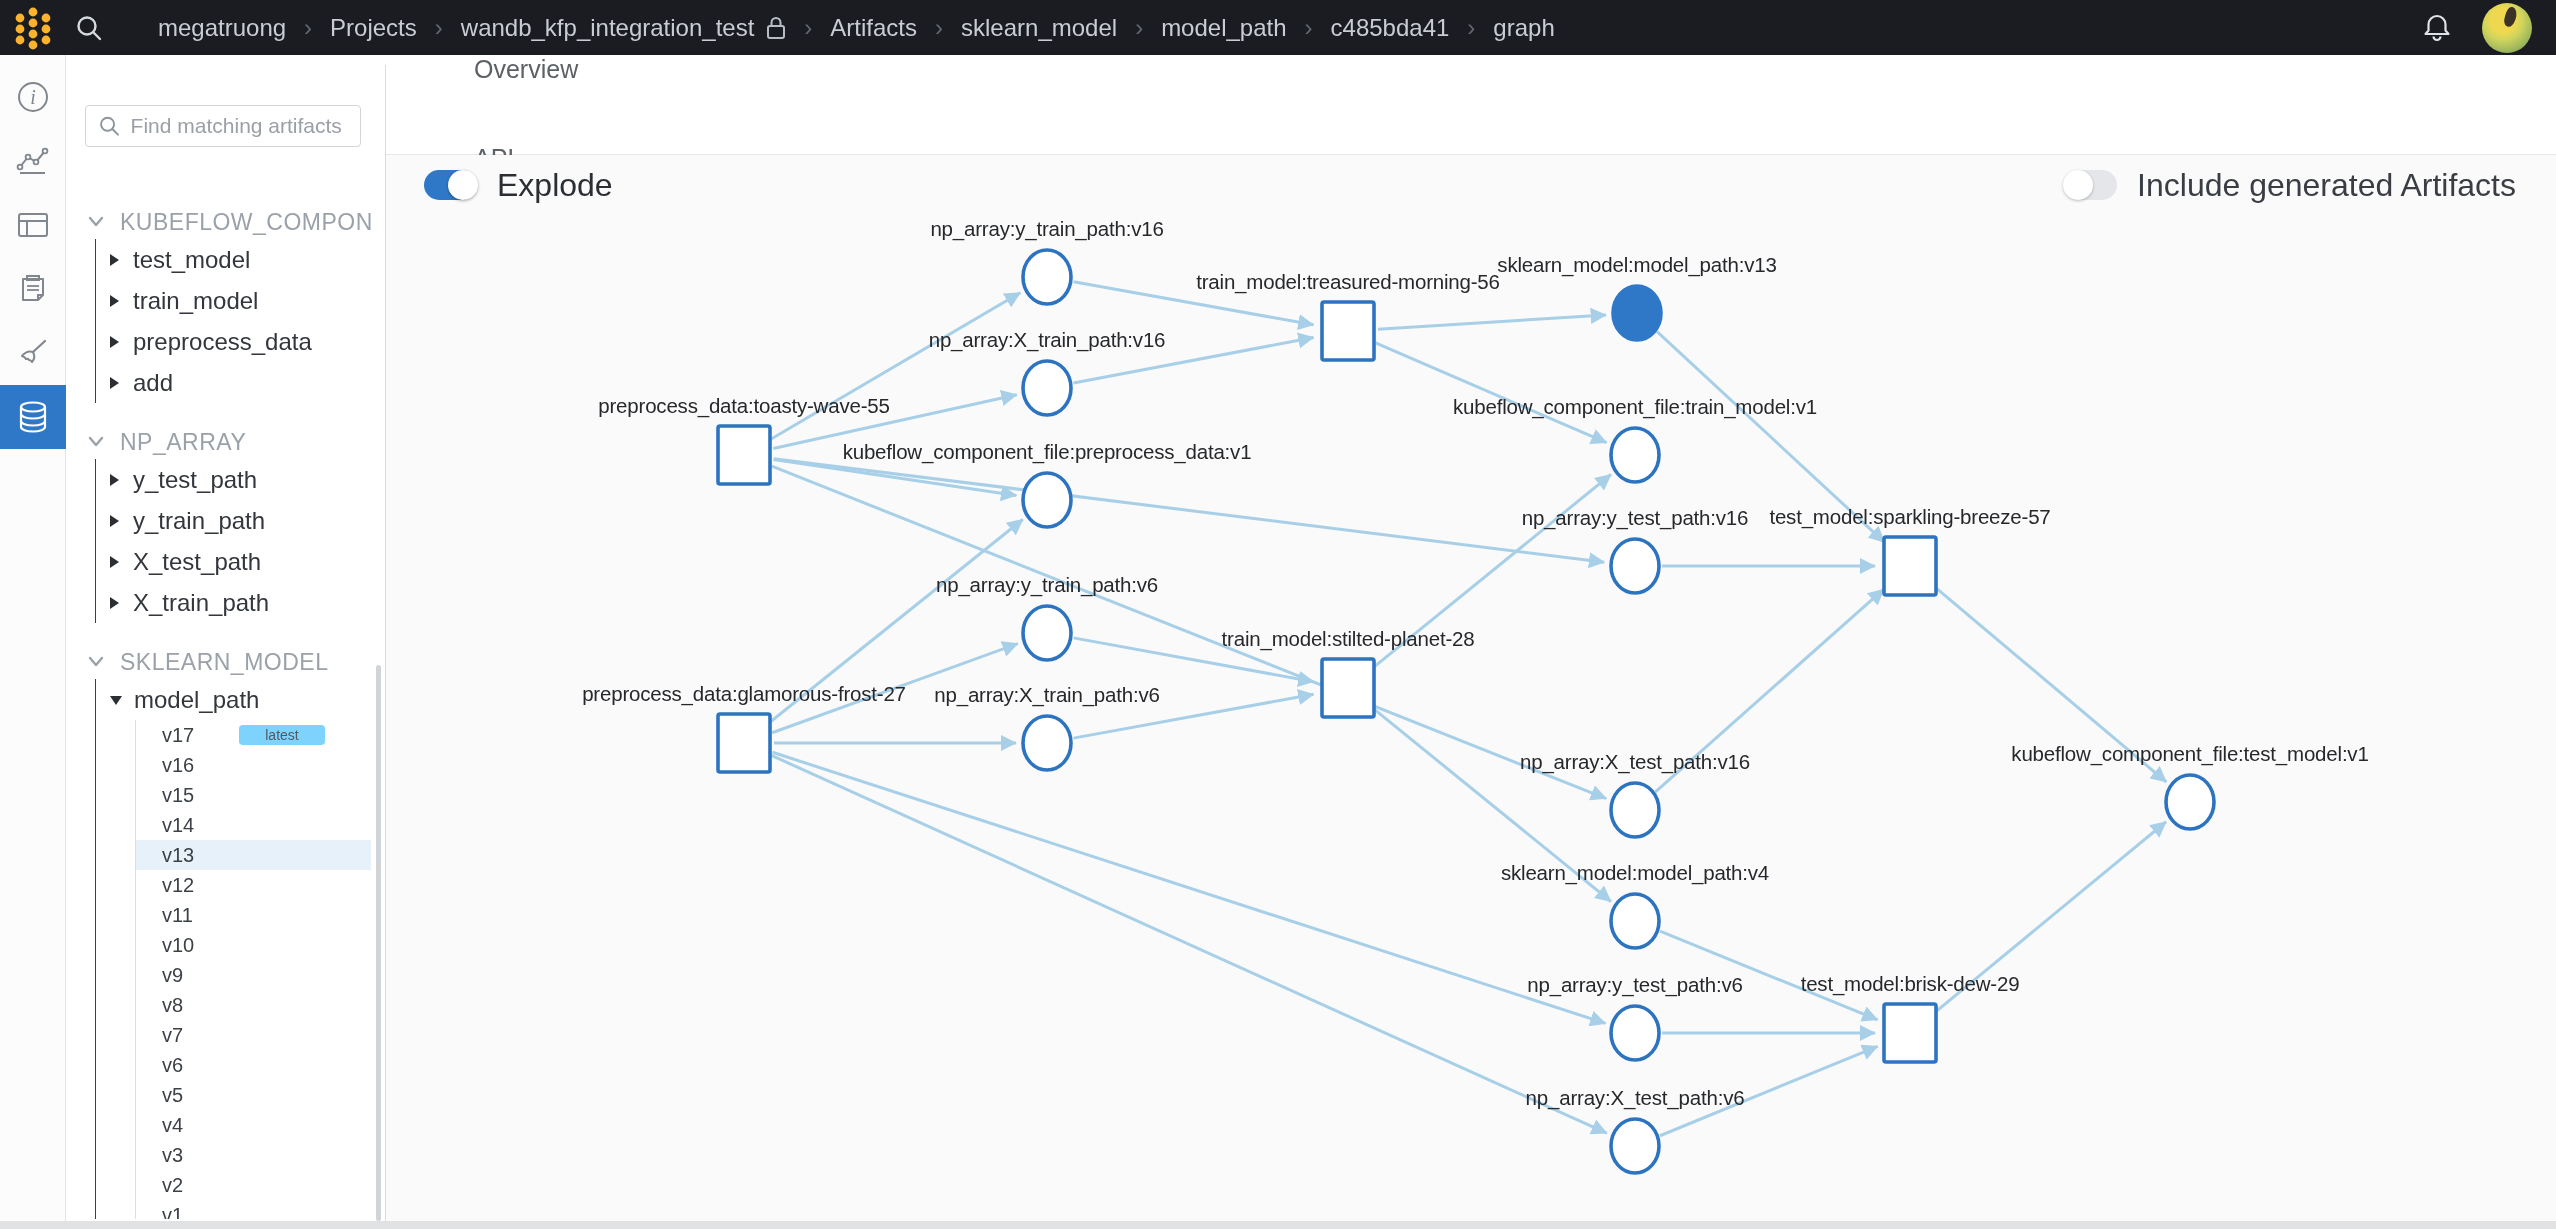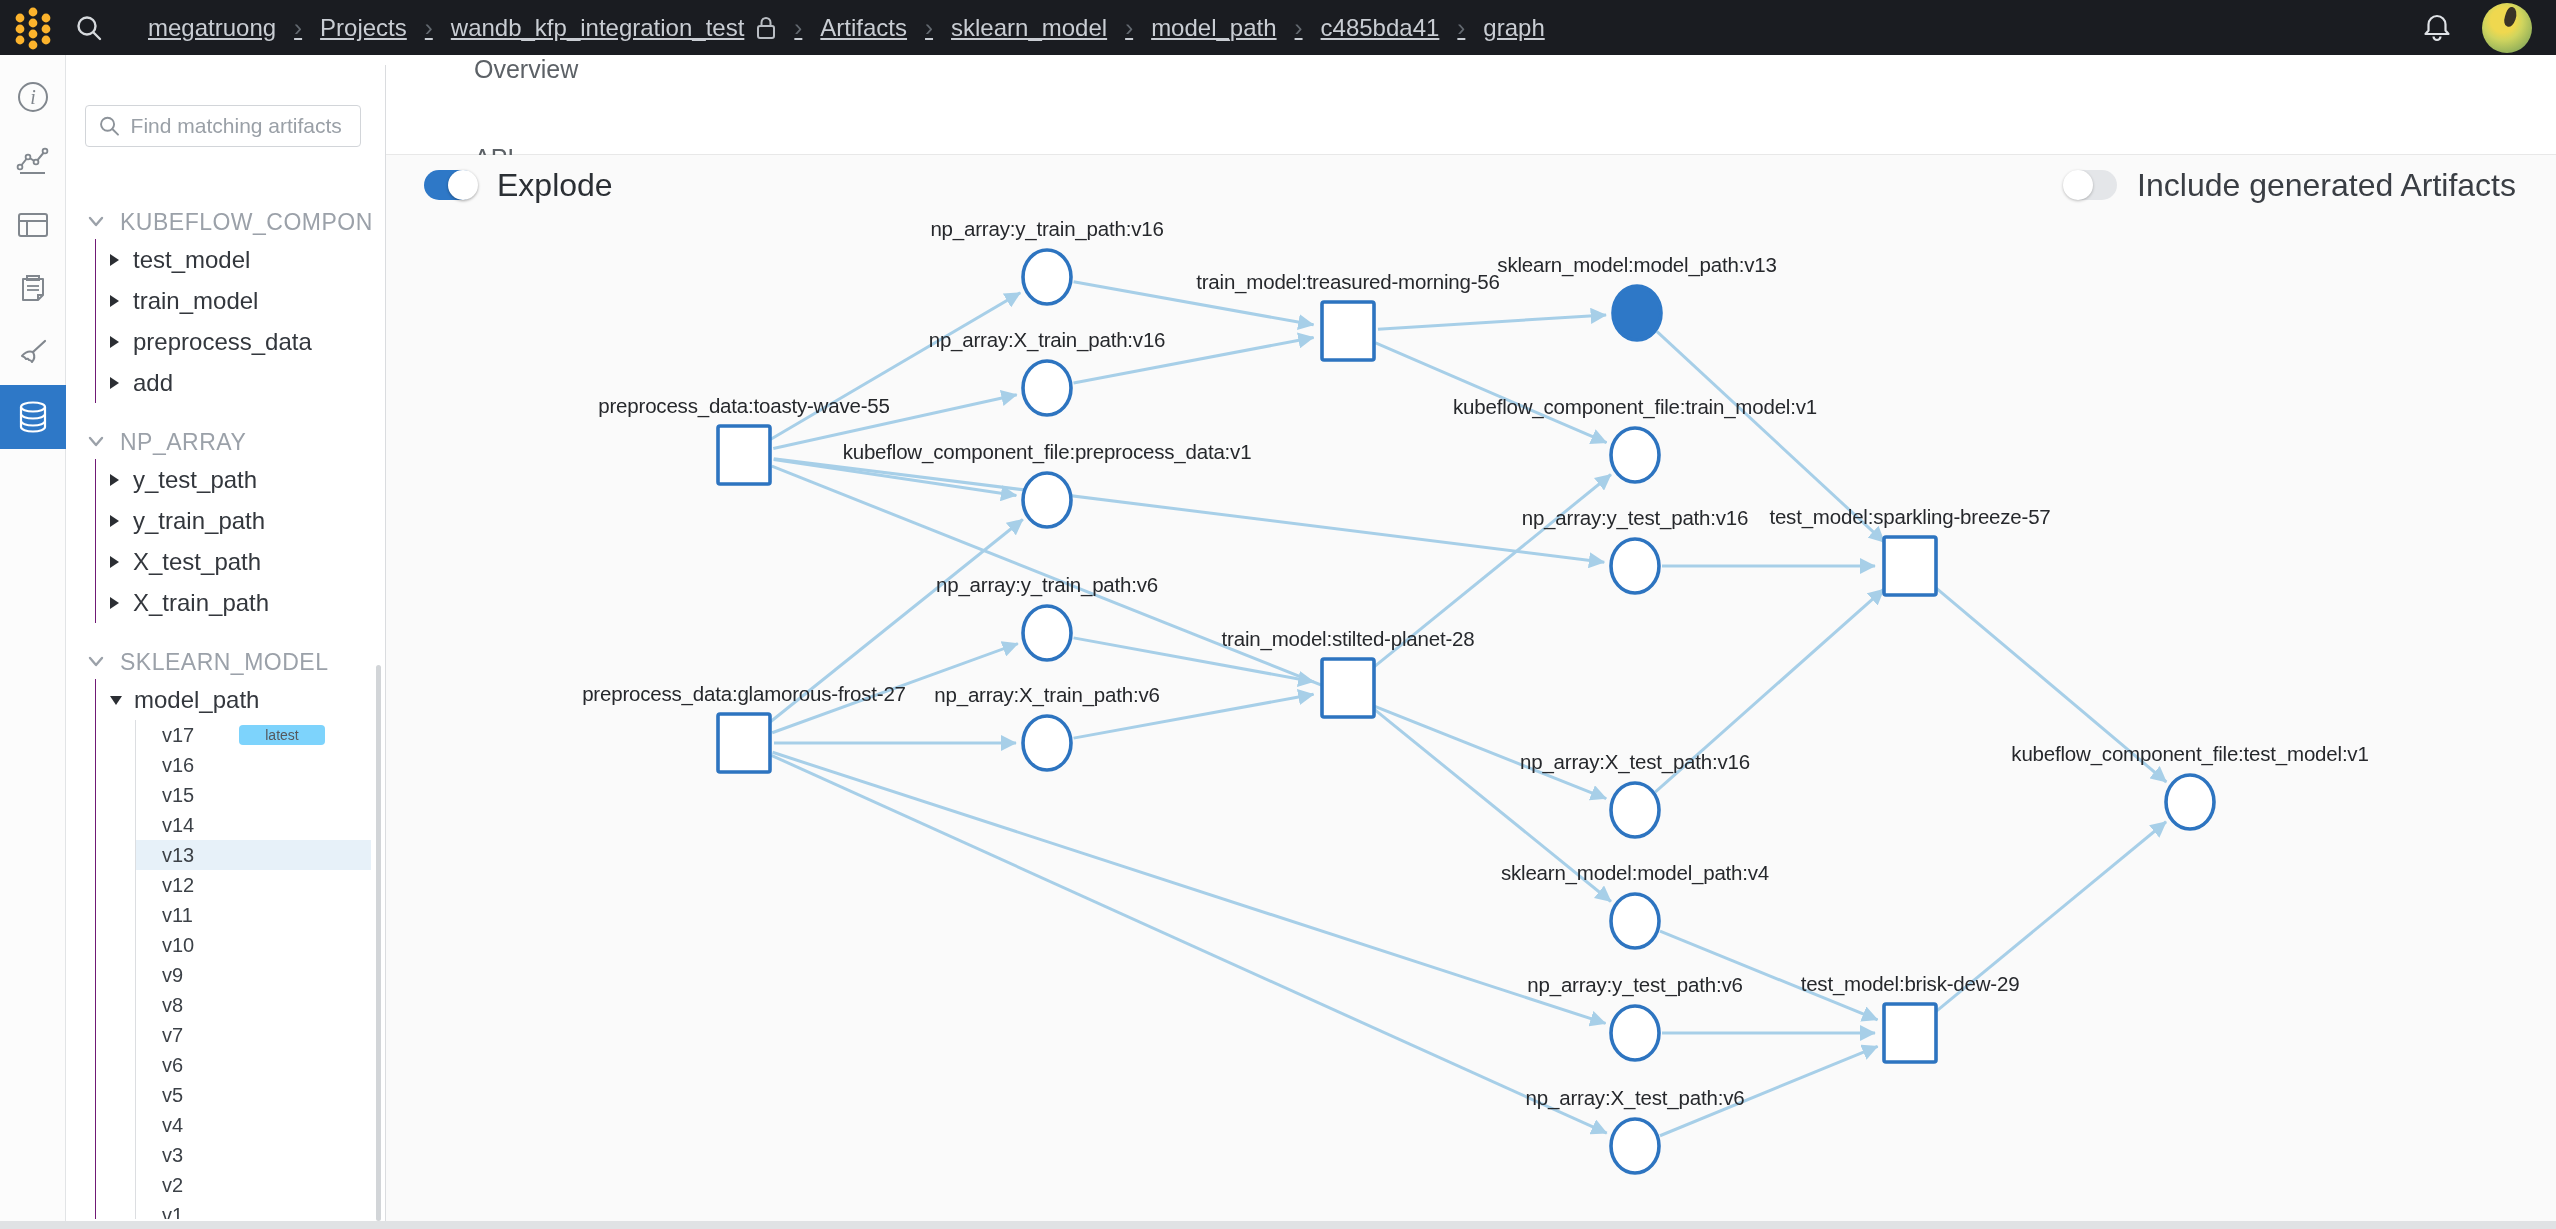--- a/index.html
+++ b/index.html
@@ -4,21 +4,21 @@
 <style>
   * { margin:0; padding:0; box-sizing:border-box; }
   html,body { width:2556px; height:1229px; overflow:hidden;
     font-family:"Liberation Sans","DejaVu Sans",sans-serif; background:#ffffff; }
 
   
   .topbar { position:absolute; left:0; top:0; width:2556px; height:55px;
     background:#1a1c21; display:flex; align-items:center; z-index:30; }
   .logo { width:66px; height:55px; display:flex; align-items:center; justify-content:center; }
   .top-search { width:46px; height:55px; display:flex; align-items:center; justify-content:center; }
-  .crumbs { display:flex; align-items:center; margin-left:36px; font-size:24px; color:#c9cdd3;text-decoration:underline; }
+  .crumbs { display:flex; align-items:center; margin-left:46px; font-size:24px; color:#c9cdd3; }
   .crumb { cursor:pointer; }
   .crumb-sep { color:#62686f; margin:0 18px; font-size:24px; }
   .lock { margin-left:12px; display:inline-flex; }
   .top-right { margin-left:auto; display:flex; align-items:center; gap:28px; padding-right:24px; }
   .avatar { width:50px; height:50px; border-radius:50%;
     background:radial-gradient(circle at 42% 35%, #efd84f 0 28%, #cfd45e 45%, #8fae5a 78%, #6f9448 100%);
     position:relative; overflow:hidden; }
   .avatar::after{content:"";position:absolute;left:46%;top:8%;width:22%;height:40%;
     background:#3a3326;border-radius:40% 60% 50% 50%;transform:rotate(18deg);}
 

